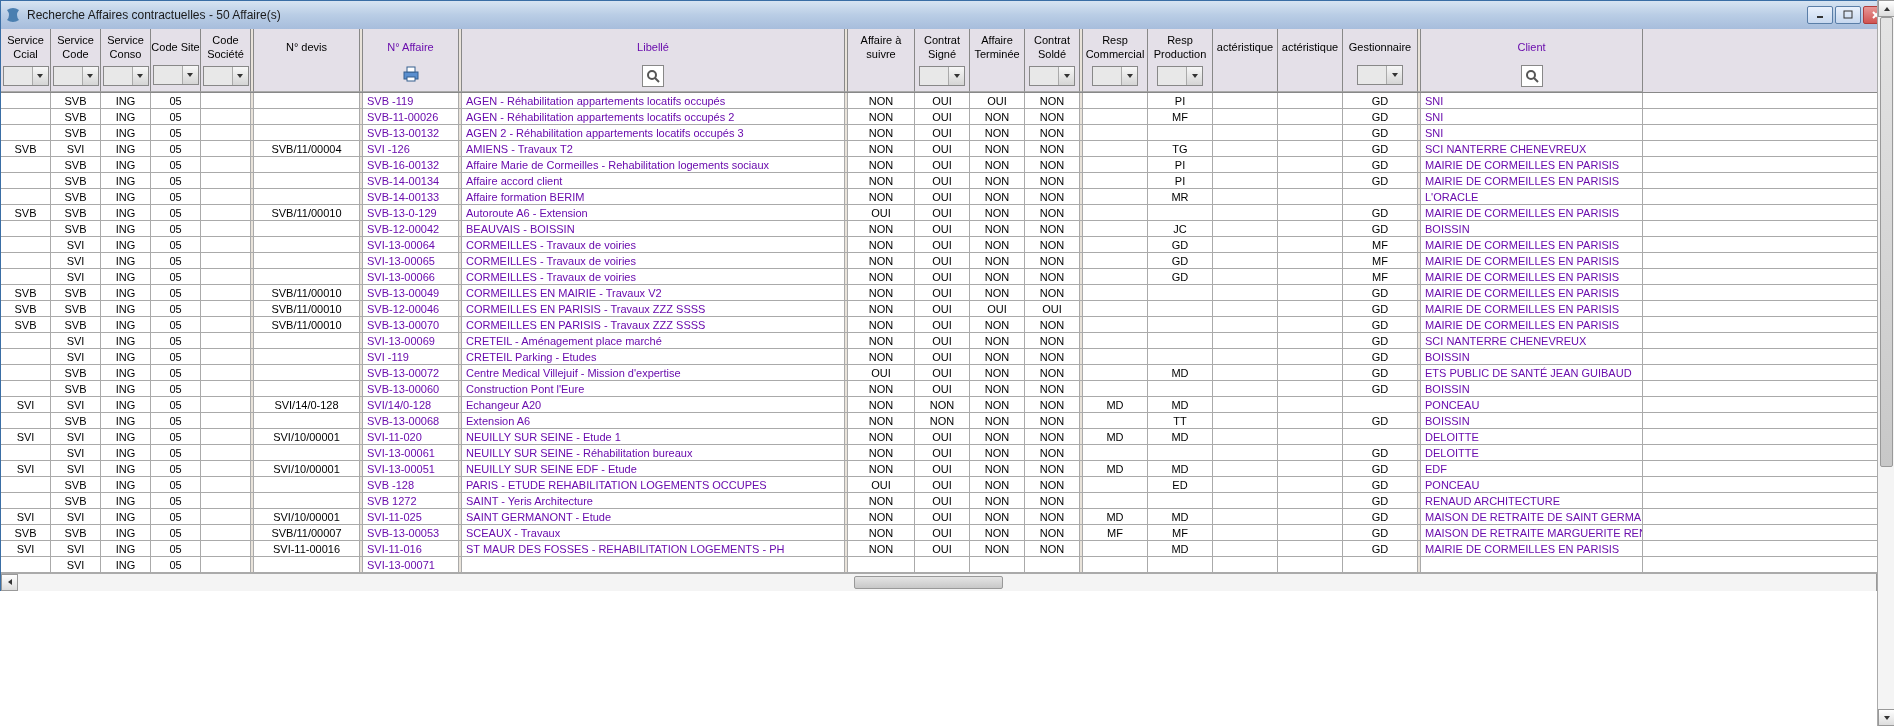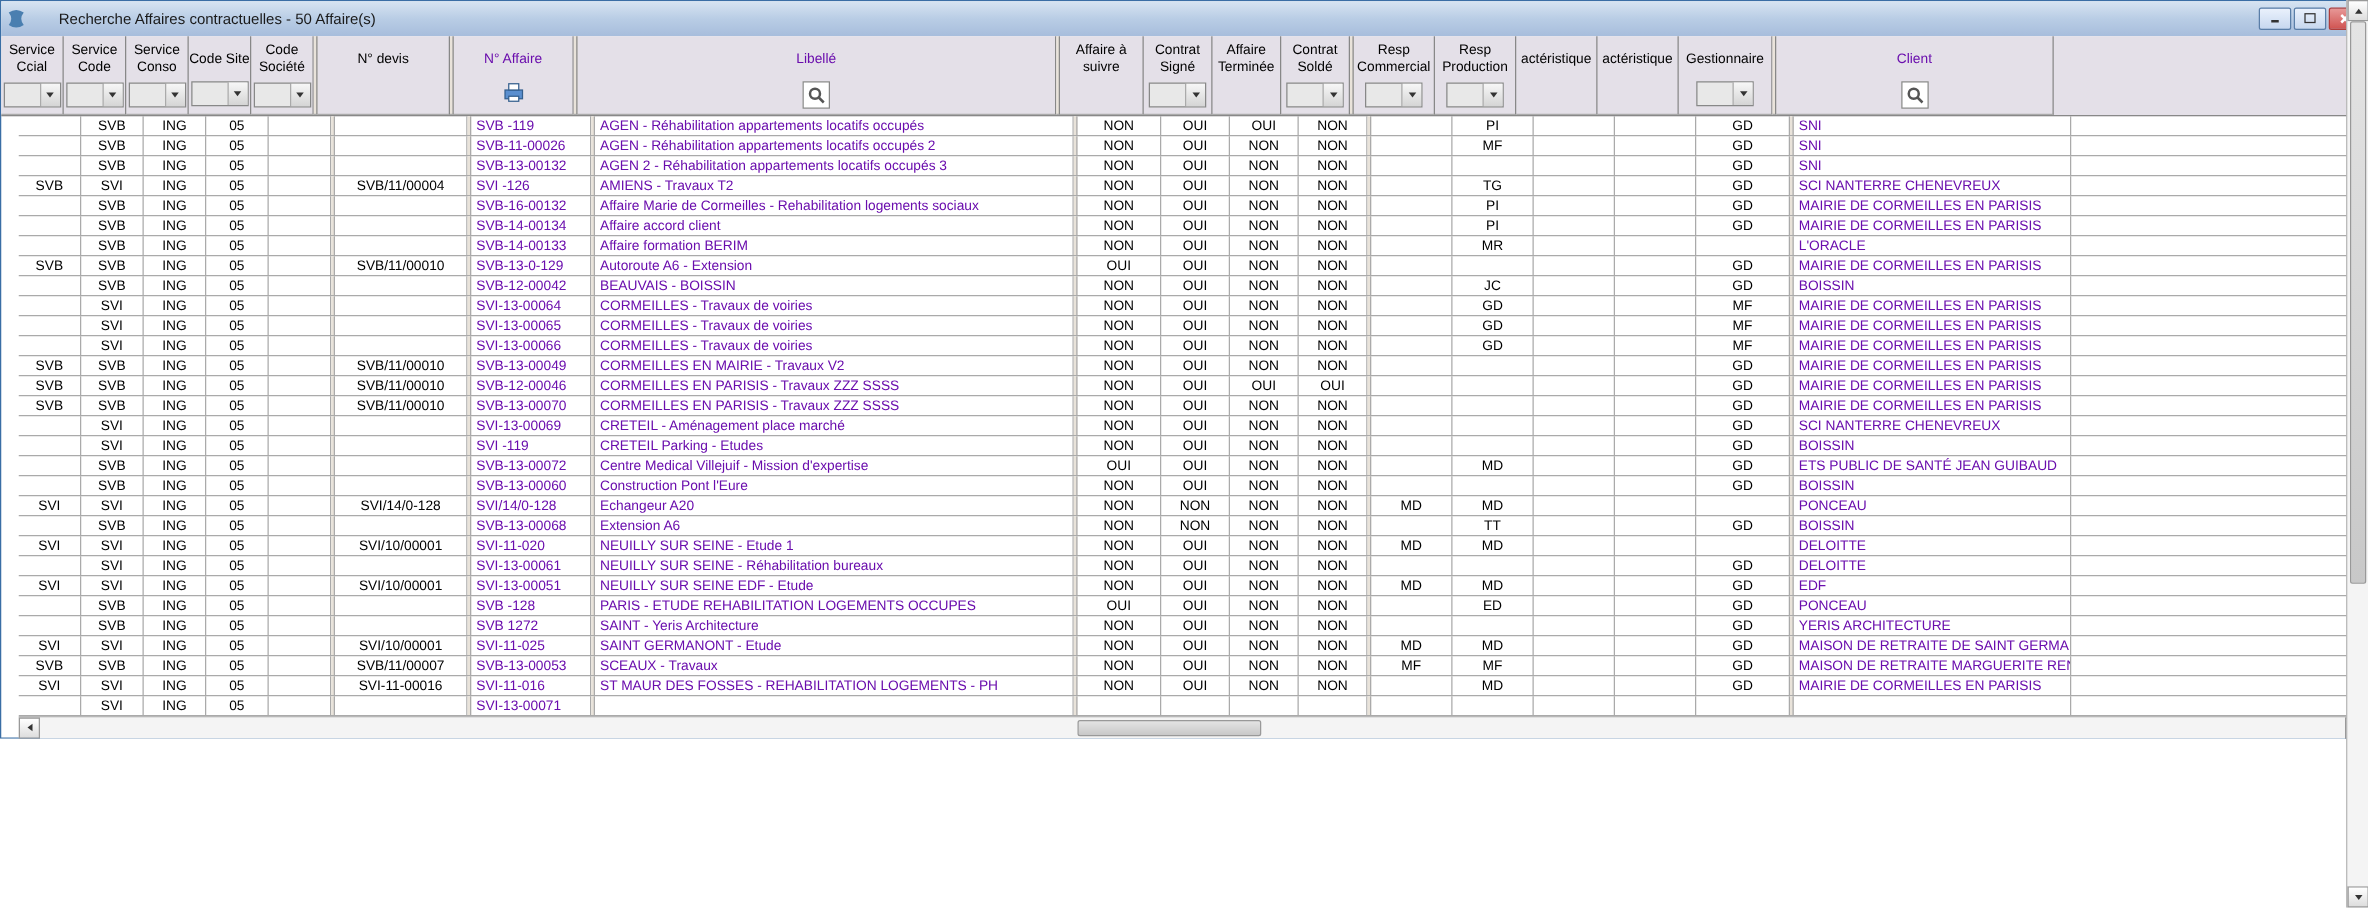--- a/index.html
+++ b/index.html
@@ -1,21 +1,21 @@
 <!DOCTYPE html>
 <html><head>
 <meta charset="utf-8">
 <style>
   * { box-sizing: border-box; }
   html, body { margin:0; padding:0; font-family: Arial, sans-serif; font-size:11px; color:#000; }
   body { width:1894px; }
 
   
   .window { width:1894px; border:1px solid #3a6ea5; background:#fff; }
-  .titlebar { display:flex; align-items:center; height:28px; background:linear-gradient(#d7e4f2,#b9cde5,#a7bddc); padding:0 4px; color:#000;gap:20px; }
+  .titlebar { display:flex; align-items:center; height:28px; background:linear-gradient(#d7e4f2,#b9cde5,#a7bddc); padding:0 4px; color:#000; }
   .titlebar .app-icon { width:16px; height:16px; margin-right:6px; }
   .titlebar .title-text { font-size:12px; color:#1a1a1a; }
   .win-controls { margin-left:auto; display:flex; gap:2px; }
   .win-btn { width:26px; height:18px; border:1px solid #5a7ea8; border-radius:2px; display:flex; align-items:center; justify-content:center; font-size:11px; line-height:1; background:linear-gradient(#eaf1fc,#c7d8ef); }
   .win-btn svg { display:block; }
   .win-btn.close { background:linear-gradient(#e79796,#d05452); border-color:#b03d3b; color:#fff; }
   .win-btn.close svg line { stroke:#fff; }
 
   
   .header-wrap { background:#e4e0e8; border-bottom:1px solid #888; }
@@ -50,21 +50,21 @@
   .hscroll .track { flex:1; height:17px; background:#f4f4f4; position:relative; }
   .hscroll .thumb { position:absolute; top:2px; height:13px; background:linear-gradient(#e4e4e4,#c8c8c8); border:1px solid #999; border-radius:2px; }
 
   
   .vscroll { position:absolute; top:0; right:0; width:17px; height:100%; background:#efefef; border-left:1px solid #aaa; }
   .vscroll .sbtn { width:17px; height:17px; border:1px solid #999; background:linear-gradient(#fff,#ddd); display:flex; align-items:center; justify-content:center; }
   .vscroll .vtrack { width:17px; flex:1; background:#f4f4f4; position:relative; }
   .vscroll .vthumb { position:absolute; left:2px; width:13px; background:linear-gradient(#e4e4e4,#c8c8c8); border:1px solid #999; border-radius:2px; }
 
   .body-area { display:flex; }
-  .rows-col { flex:1;padding-left:14px; }
+  .rows-col { flex:1; }
 
   
   .w-sccial{width:50px}.w-svccode{width:50px}.w-svconso{width:50px}.w-codesite{width:50px}.w-codesoc{width:50px}
   .w-devis{width:106px}.w-affaire{width:96px}.w-libelle{width:383px}
   .w-asuivre{width:67px}.w-csigne{width:55px}.w-aterm{width:55px}.w-csolde{width:55px}
   .w-rcom{width:65px}.w-rprod{width:65px}.w-car1{width:65px}.w-car2{width:65px}.w-gest{width:75px}.w-client{width:222px}
   .w-gap{width:3px}
 </style>
 </head>
 <body>
@@ -961,21 +961,21 @@
             <div class="cell w-csigne center">OUI</div>
             <div class="cell w-aterm center">NON</div>
             <div class="cell w-csolde center">NON</div>
             <div class="cell w-gap gap"></div>
             <div class="cell w-rcom center"></div>
             <div class="cell w-rprod center"></div>
             <div class="cell w-car1 center"></div>
             <div class="cell w-car2 center"></div>
             <div class="cell w-gest center">GD</div>
             <div class="cell w-gap gap"></div>
-            <div class="cell w-client purple">YERIS ARCHITECTURE</div>
+            <div class="cell w-client purple">RENAUD ARCHITECTURE</div>
           </div>
           <div class="row">
             <div class="cell w-sccial center">SVI</div>
             <div class="cell w-svccode center">SVI</div>
             <div class="cell w-svconso center">ING</div>
             <div class="cell w-codesite center">05</div>
             <div class="cell w-codesoc center"></div>
             <div class="cell w-gap gap"></div>
             <div class="cell w-devis center">SVI/10/00001</div>
             <div class="cell w-gap gap"></div>

